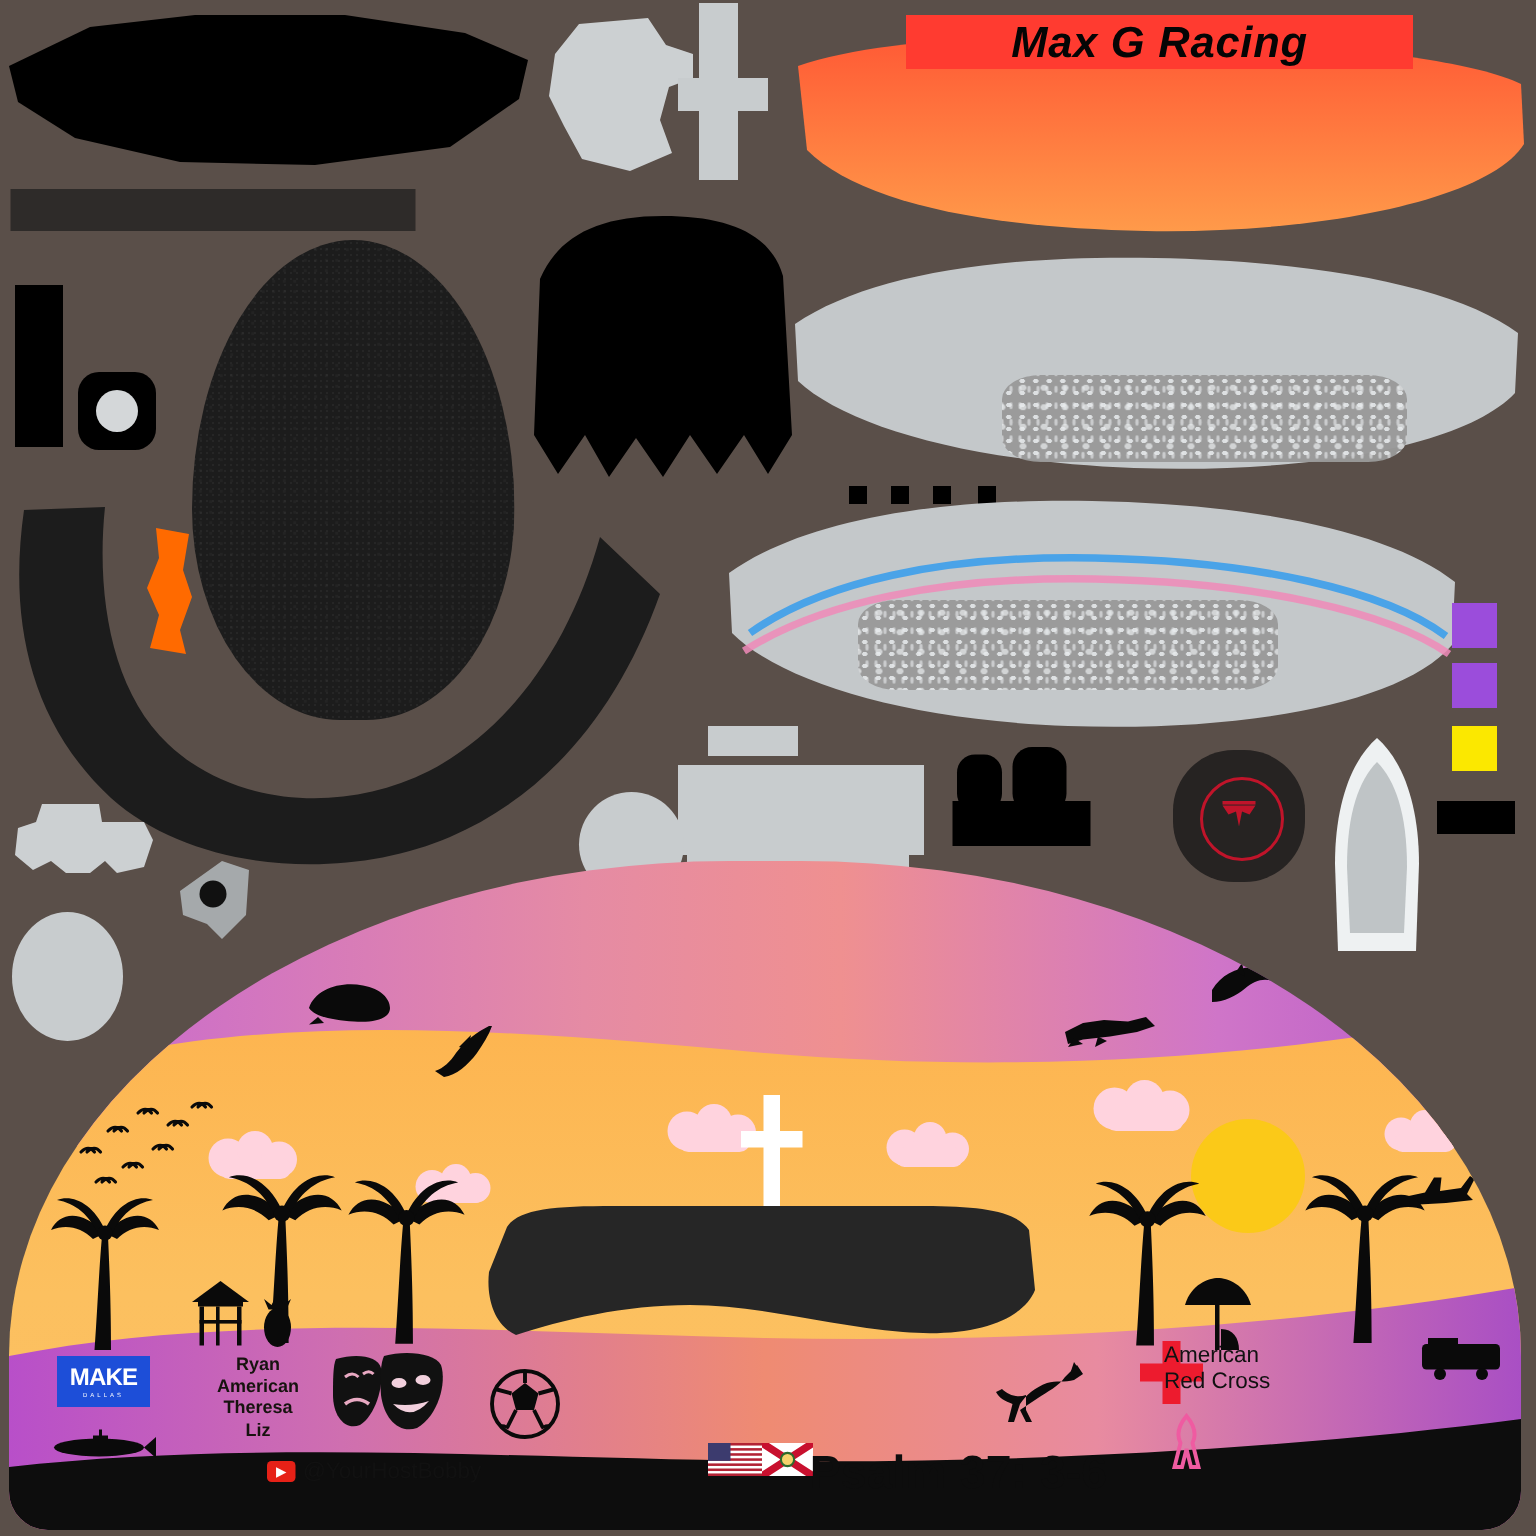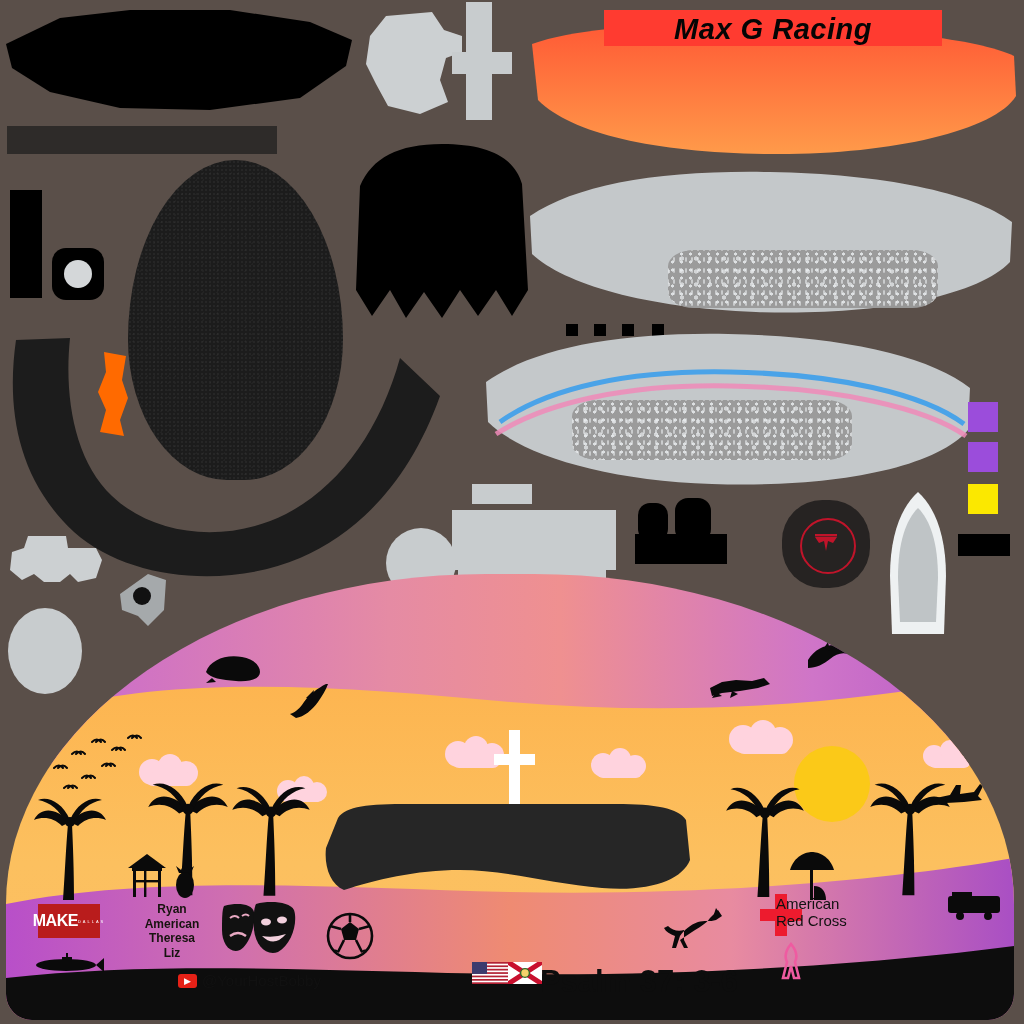--- a/index.html
+++ b/index.html
@@ -363,22 +363,22 @@
       <rect x="22" y="18" width="3" height="30" fill="#0a0a0a"></rect>
       <path d="M26,34 C34,34 38,40 38,48 L26,48 Z" fill="#0a0a0a"></path>
     </svg>
 
     <svg class="abs" style="left:304px;top:226px;width:398px;height:104px;" viewBox="0 0 398 104">
       <path d="M28,18 C36,6 58,4 100,4 L306,4 C346,4 368,8 376,20 L380,60
                C372,80 340,92 292,88 C242,84 196,70 150,70 C106,70 64,80 34,90
                C20,84 14,66 16,48 Z" fill="#262626"></path>
     </svg>
 
-    <div class="abs" style="left:32px;top:330px;width:62px;height:34px;background:#b91c1c;
-                display:flex;flex-direction:row;align-items:center;justify-content:center;">
+    <div class="abs" style="left:32px;top:330px;width:62px;height:34px;background:#1d4ed8;
+                display:flex;flex-direction:column;align-items:center;justify-content:center;">
       <span style="color:#fff;font-weight:bold;font-size:16px;letter-spacing:-.5px;line-height:1;">MAKE</span>
       <span style="color:#fff;font-size:4px;letter-spacing:2px;line-height:1;margin-top:1px;">DALLAS</span>
     </div>
 
     <svg class="abs" style="left:28px;top:378px;width:74px;height:22px;" viewBox="0 0 74 22">
       <ellipse cx="32" cy="13" rx="30" ry="6" fill="#0a0a0a"></ellipse>
       <rect x="28" y="5" width="10" height="5" fill="#0a0a0a"></rect>
       <rect x="32" y="1" width="2" height="5" fill="#0a0a0a"></rect>
       <path d="M62,13 L70,6 L70,20 Z" fill="#0a0a0a"></path>
     </svg>

